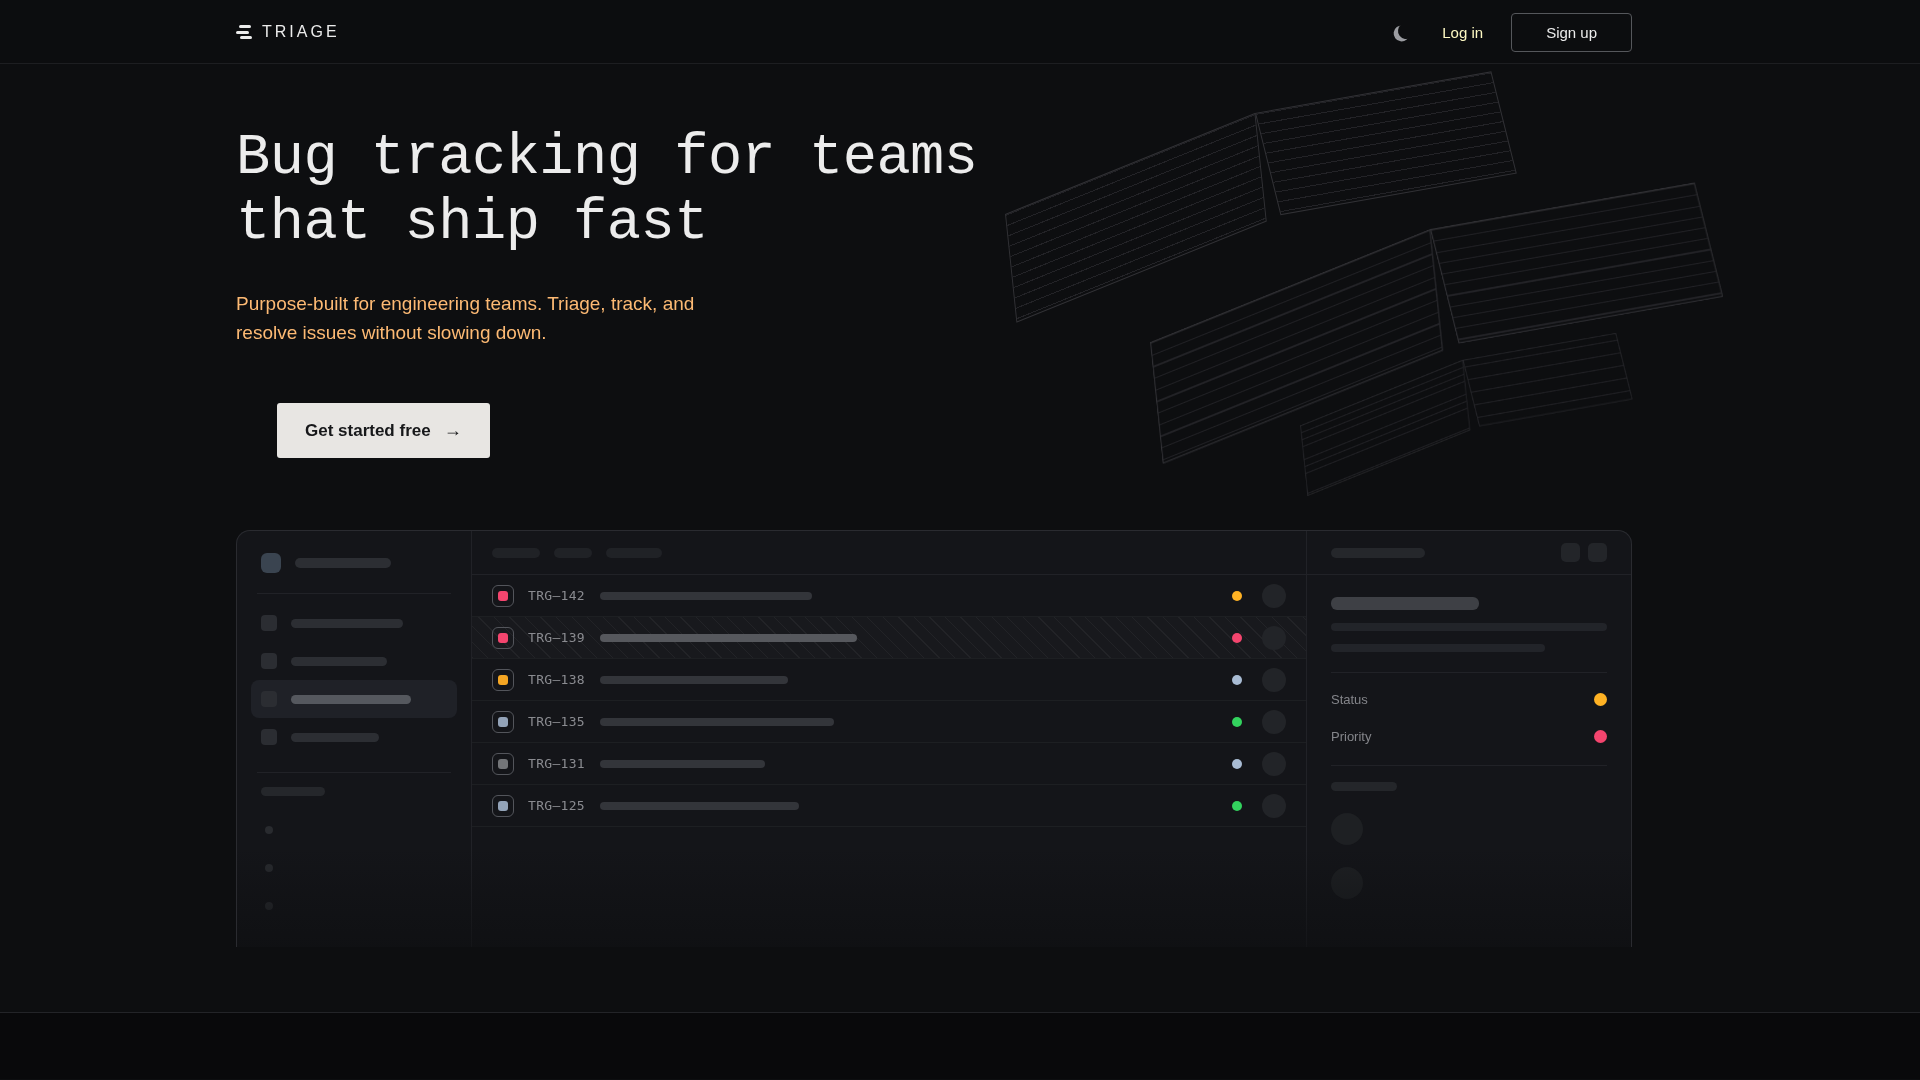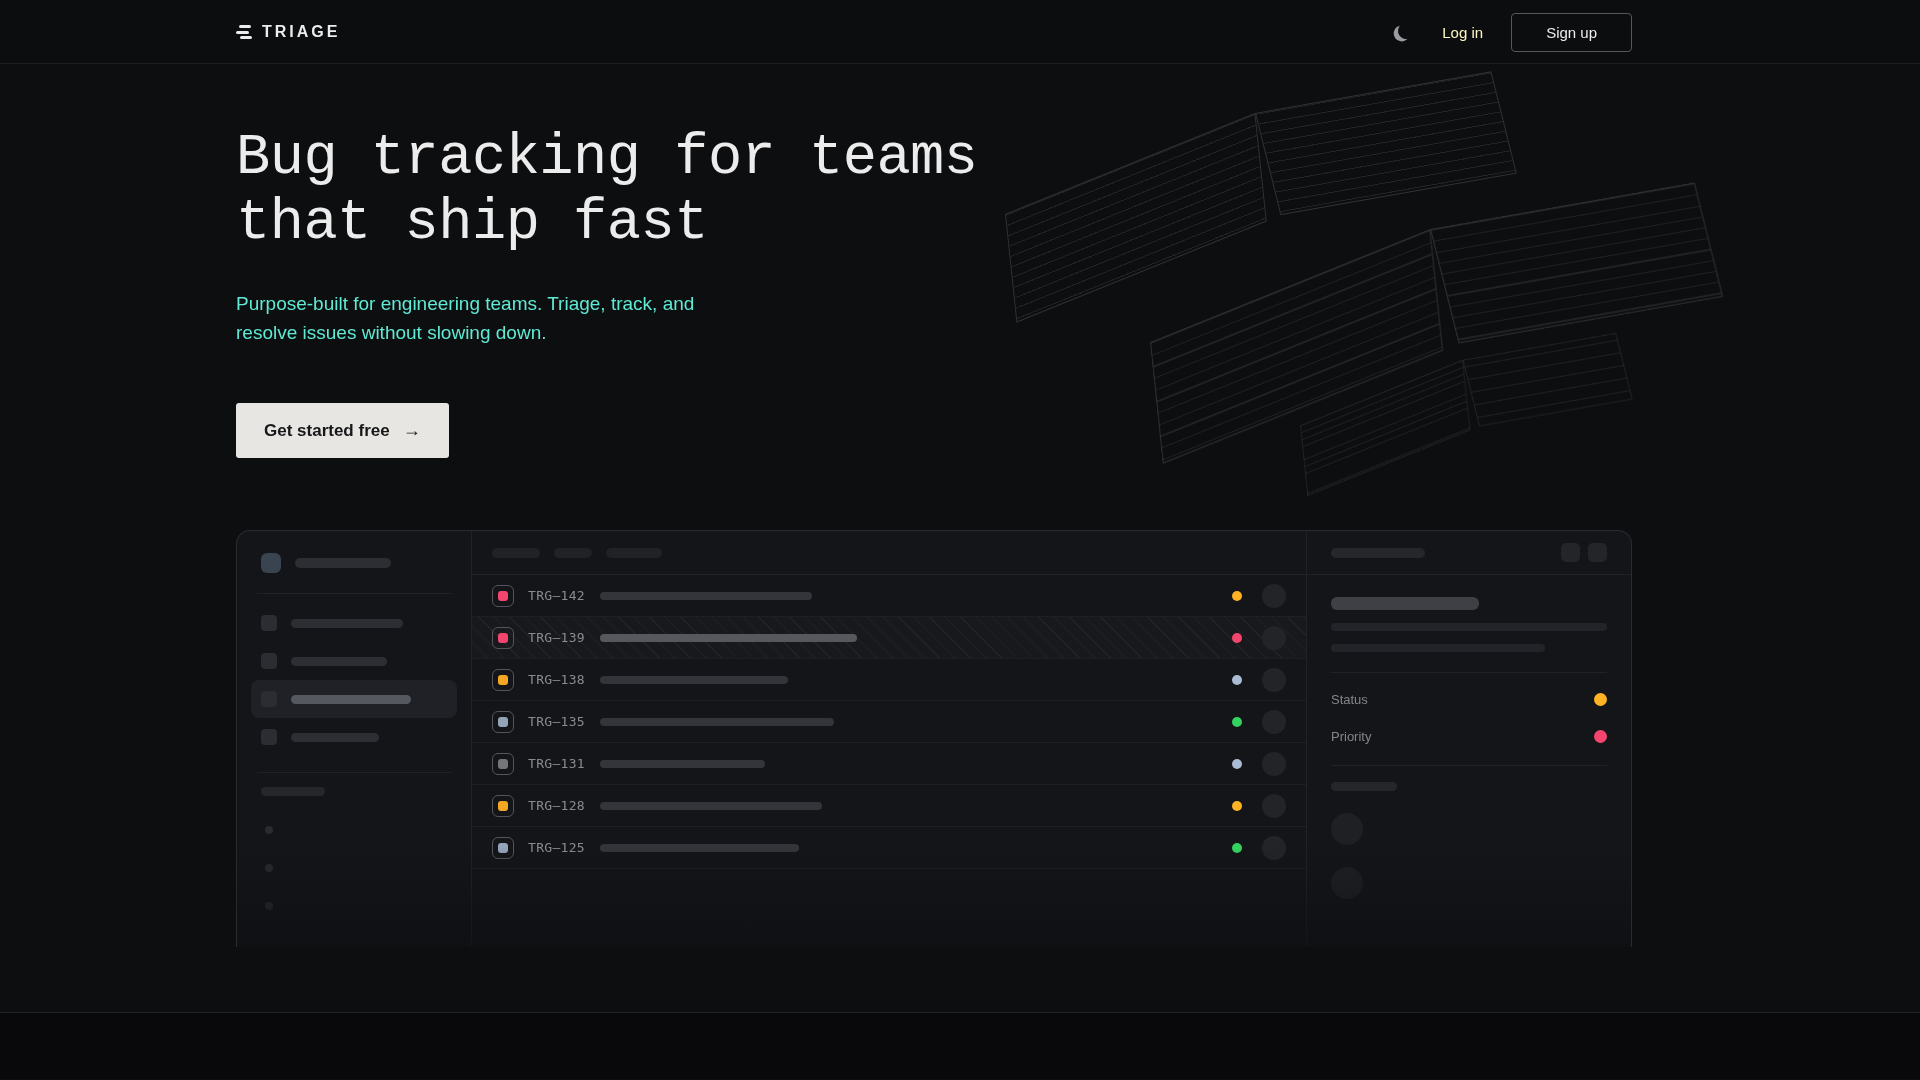--- a/index.html
+++ b/index.html
@@ -16,41 +16,42 @@
     height:64px; background:#0c0d0f; border-bottom:1px solid #1d1e21;
     position:relative; z-index:5;
   }
   .nav-inner { height:64px; display:flex; align-items:center; justify-content:space-between; }
   .brand { display:flex; align-items:center; gap:10px; cursor:pointer; }
   .logo-bars { width:16px; height:16px; position:relative; }
   .logo-bars span { position:absolute; height:3px; border-radius:1.5px; background:#ececec; display:block; }
   .logo-bars span:nth-child(1){ top:1px; left:3px; width:12px; }
   .logo-bars span:nth-child(2){ top:6.5px; left:0; width:13px; }
   .logo-bars span:nth-child(3){ top:12px; left:4px; width:12px; }
-  .brand-name { font-size:16px; font-weight:bold; letter-spacing:3px; color:#ececec; }
+  .brand-name { font-size:16px; font-weight:normal; letter-spacing:3px; color:#ececec; }
   .nav-right { display:flex; align-items:center; gap:28px; }
   .moon { width:16px; height:16px; border-radius:50%; box-shadow:-4px 3px 0 0 #9b9ca1; transform:rotate(8deg); margin-top:-3px; cursor:pointer; }
   .login { font-size:15px; color:#fef9c3; cursor:pointer; }
   .signup {
     font-size:15px; color:#ececec; background:transparent;
     border:1px solid #55575b; border-radius:4px; padding:10px 34px; cursor:pointer;
     font-family:"Liberation Sans", sans-serif;
   }
 
   
   .hero { position:relative; height:949px; overflow:hidden; border-bottom:1px solid #232428; background:#0d0e10; }
   .hero-content { position:relative; z-index:2; }
   .hero-title { padding-top:62px; font-size:57px; line-height:65px; font-weight:500; letter-spacing:-0.5px; color:#ececec; }
   .hero-title span { display:block;font-family:Liberation Mono, monospace; }
-  .hero-sub { margin-top:33px; max-width:492px; font-size:19px; line-height:29px; color:#5eead4; }
+  .hero-sub { margin-top:33px; max-width:492px; font-size:19px; line-height:29px; color:#fdba74; }
   .cta {
     margin-top:56px; display:inline-flex; align-items:center; gap:13px;
     background:#e8e6e3; color:#17181a; border:none; border-radius:3px;
     padding:17px 28px; font-size:17px; font-weight:bold; cursor:pointer;
     font-family:"Liberation Sans", sans-serif;
+    margin-left:41px;
   }
   .cta .arrow { font-size:18px; font-weight:normal; }
 
   
   .deco { position:absolute; inset:0; z-index:1; pointer-events:none; }
   .slab { position:absolute; }
   .face {
     position:absolute;
     background:repeating-linear-gradient(to bottom, #232327 0 1px, transparent 1px 10px);
     border:1px solid #313135;
@@ -263,30 +264,20 @@
                 <i style="background: rgb(115, 117, 120);"></i>
               </span>
     <span class="issue-id">TRG–131</span>
     <span class="issue-bar" style="width: 165px;"></span>
     <span class="issue-spacer"></span>
     <span class="status-dot" style="background: rgb(169, 188, 212);"></span>
     <span class="issue-avatar"></span>
   </div>
             <div class="issue-row">
     <span class="type-icon">
-                <i style="background: rgb(245, 166, 35);"></i>
-              </span>
-    <span class="issue-id">TRG–128</span>
-    <span class="issue-bar" style="width: 222px;"></span>
-    <span class="issue-spacer"></span>
-    <span class="status-dot" style="background: rgb(255, 178, 36);"></span>
-    <span class="issue-avatar"></span>
-  </div>
-            <div class="issue-row">
-    <span class="type-icon">
                 <i style="background: rgb(147, 163, 184);"></i>
               </span>
     <span class="issue-id">TRG–125</span>
     <span class="issue-bar" style="width: 199px;"></span>
     <span class="issue-spacer"></span>
     <span class="status-dot" style="background: rgb(51, 211, 94);"></span>
     <span class="issue-avatar"></span>
   </div>
           </div>
       </div>

